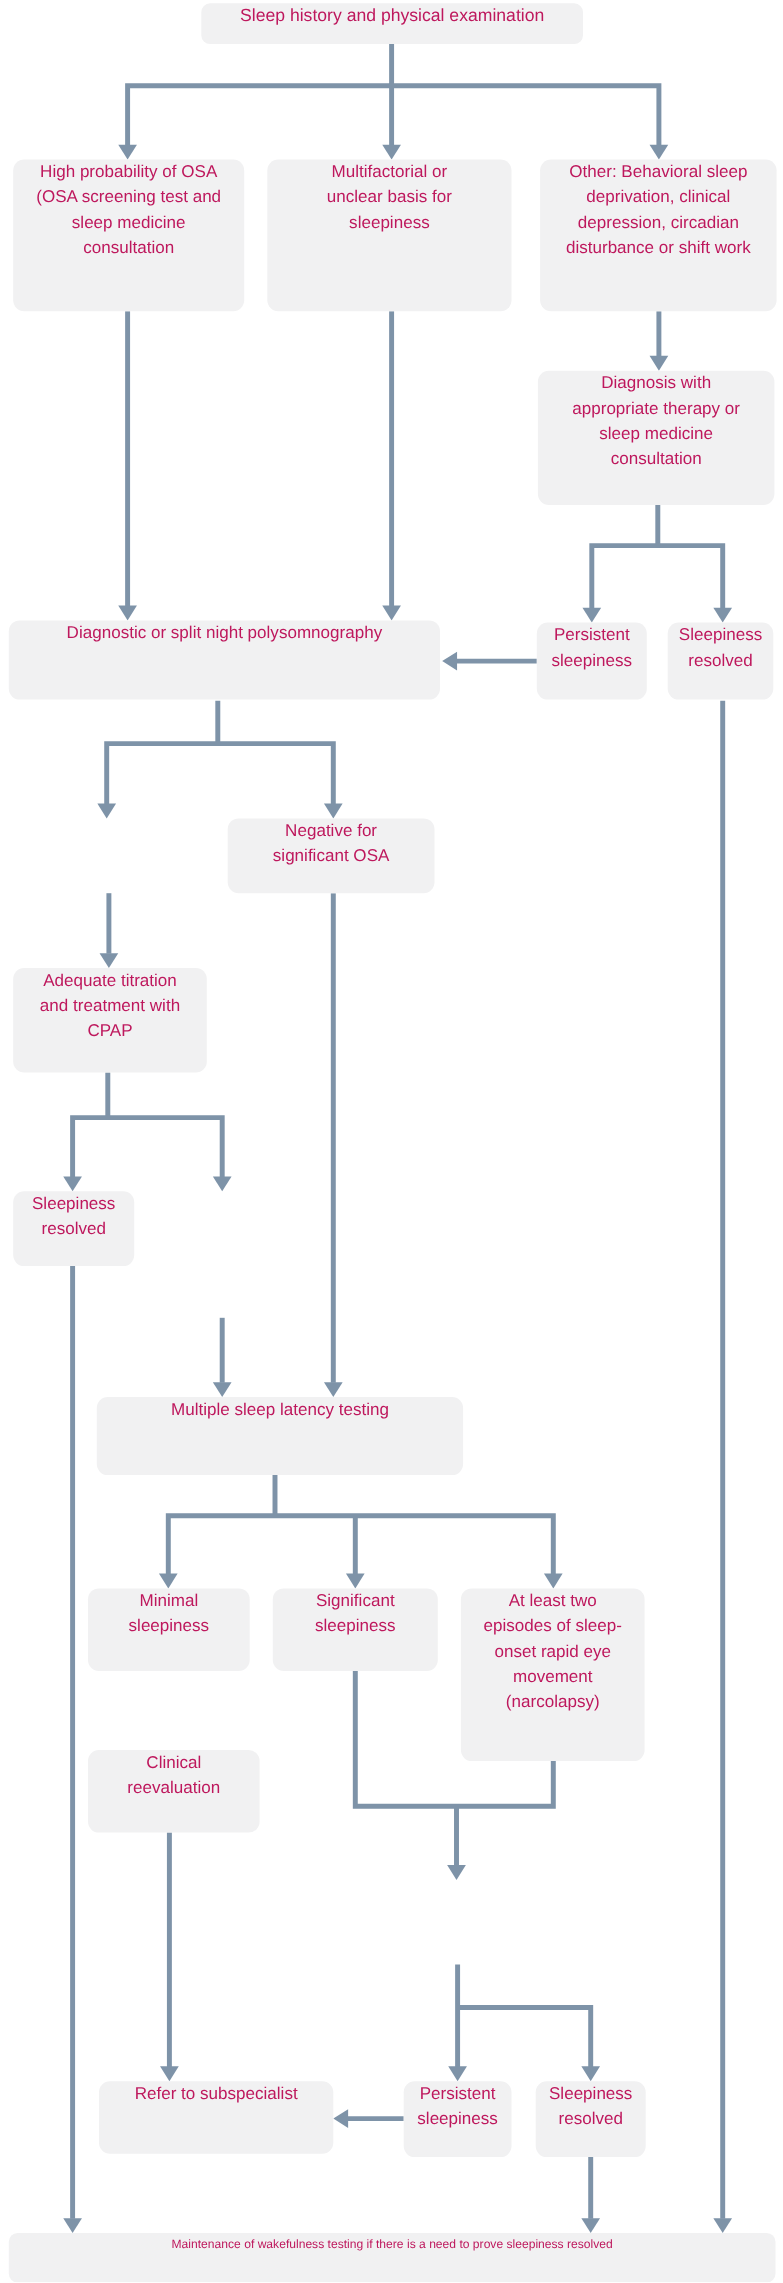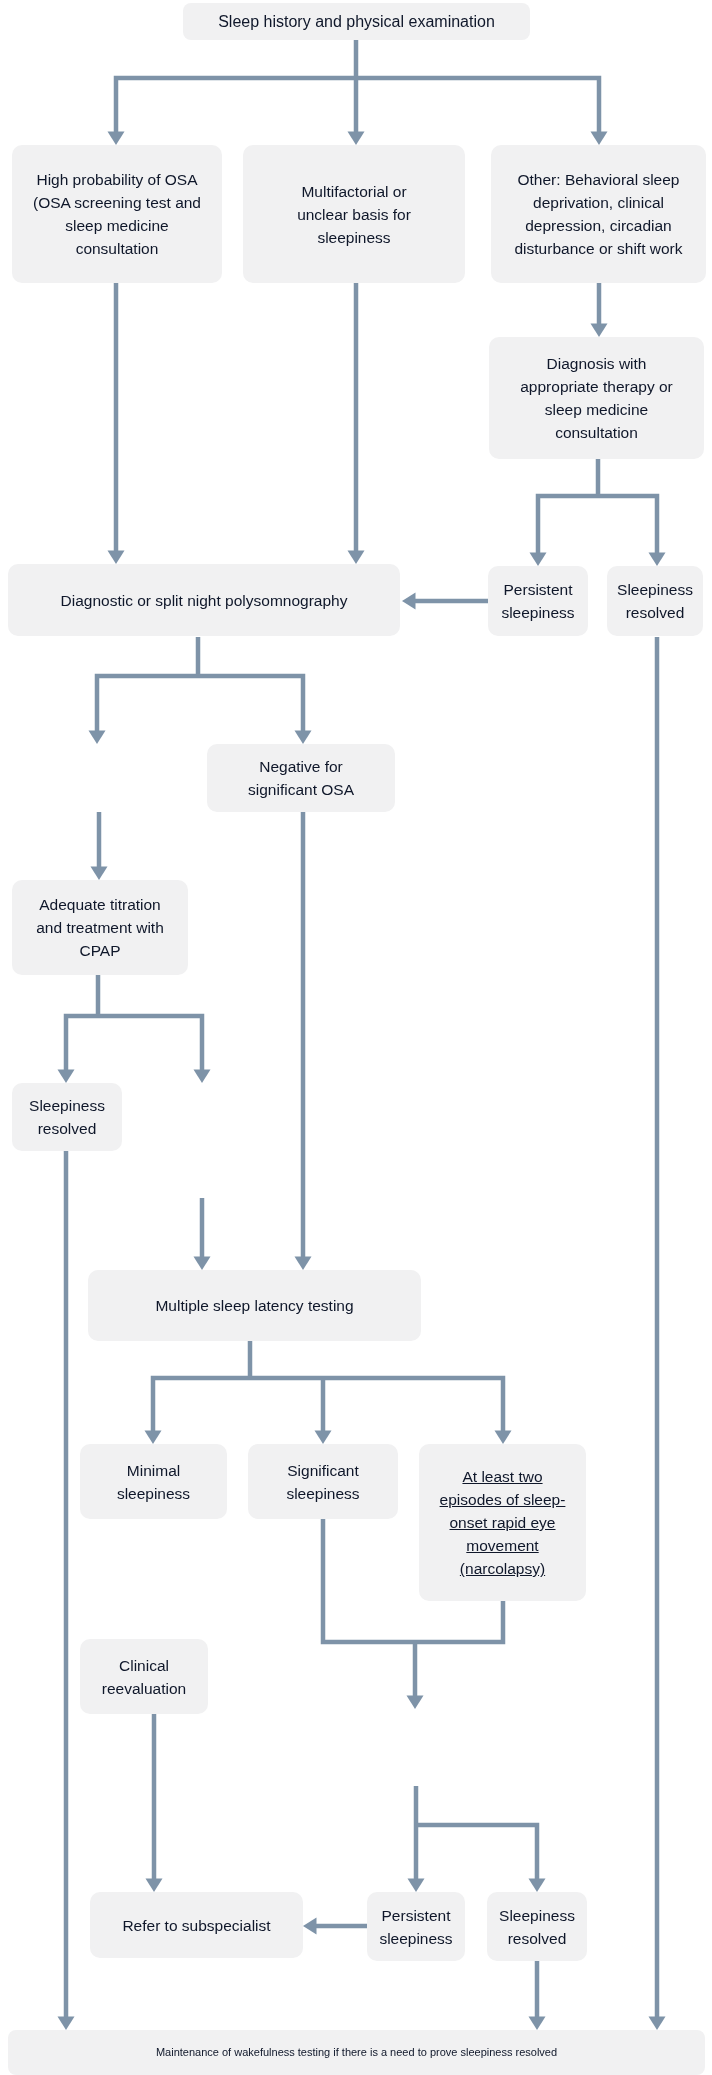--- a/index.html
+++ b/index.html
@@ -18,25 +18,25 @@
   .connectors {
     position: absolute;
     left: 0; top: 0;
     width: 712px; height: 2075px;
   }
   .node {
     position: absolute;
     box-sizing: border-box;
     background: #f1f1f2;
     border-radius: 10px;
-    color: #0f172a;
+    color: #be185d;
     font-size: 15.5px;
     line-height: 23px;
     display: flex;
-    align-items: center;
+    align-items: flex-start;
     justify-content: center;
     text-align: center;
   }
   .node .lbl { display: inline-block; }
   .single { white-space: nowrap; }
   .bar { font-size: 11px; border-radius: 8px; }
   .top-title { font-size: 16px; border-radius: 8px; }
 </style>
 </head>
 <body>
@@ -182,24 +182,24 @@
 
   <div class="node" style="left:80px; top:1444px; width:147px; height:75px;">
     <span class="lbl" style="max-width:90px;">Minimal sleepiness</span>
   </div>
 
   <div class="node" style="left:248px; top:1444px; width:150px; height:75px;">
     <span class="lbl" style="max-width:90px;">Significant sleepiness</span>
   </div>
 
   <div class="node" style="left:419px; top:1444px; width:167px; height:157px;">
-    <span class="lbl" style="max-width:132px;text-decoration:underline;">At least two episodes of sleep-onset rapid eye movement (narcolapsy)</span>
-  </div>
-
-  <div class="node" style="left:80px; top:1591px; width:128px; height:75px;margin-top:48px;">
+    <span class="lbl" style="max-width:132px;">At least two episodes of sleep-onset rapid eye movement (narcolapsy)</span>
+  </div>
+
+  <div class="node" style="left:80px; top:1591px; width:156px; height:75px;">
     <span class="lbl" style="max-width:100px;">Clinical reevaluation</span>
   </div>
 
 
   <div class="node" style="left:367px; top:1892px; width:98px; height:69px;">
     <span class="lbl" style="max-width:80px;">Persistent sleepiness</span>
   </div>
 
   <div class="node" style="left:487px; top:1892px; width:100px; height:69px;">
     <span class="lbl" style="max-width:80px;">Sleepiness resolved</span>

